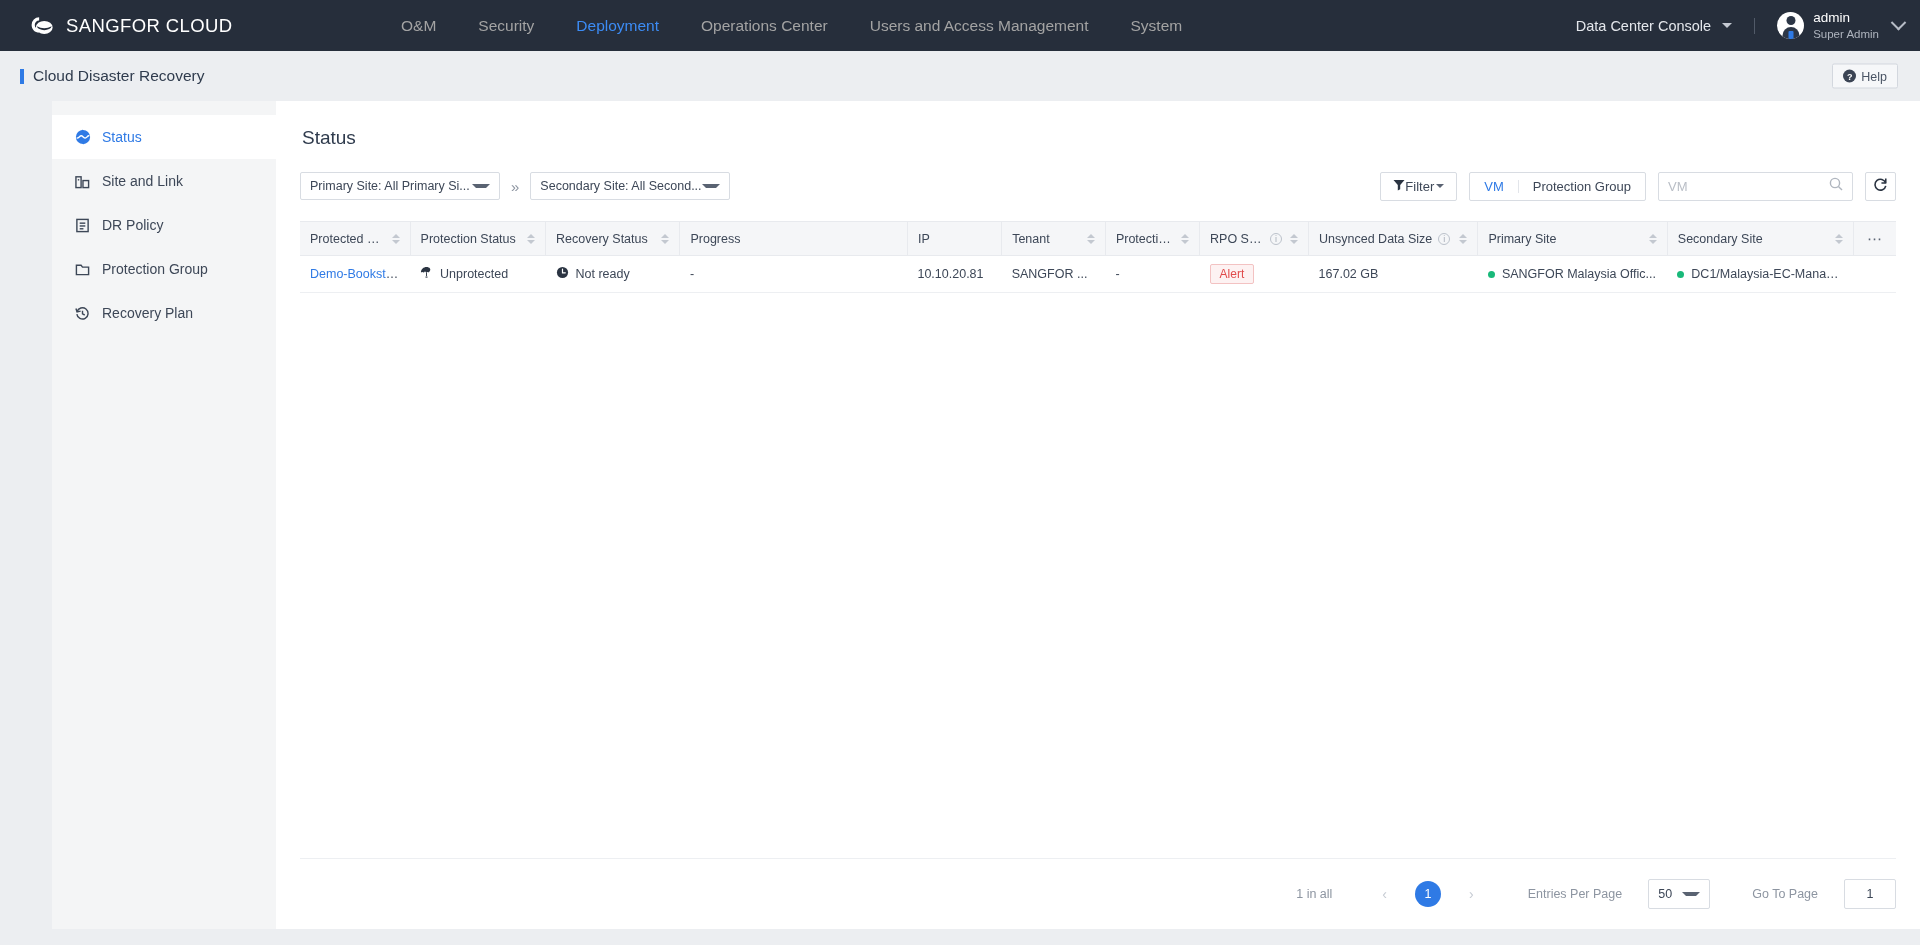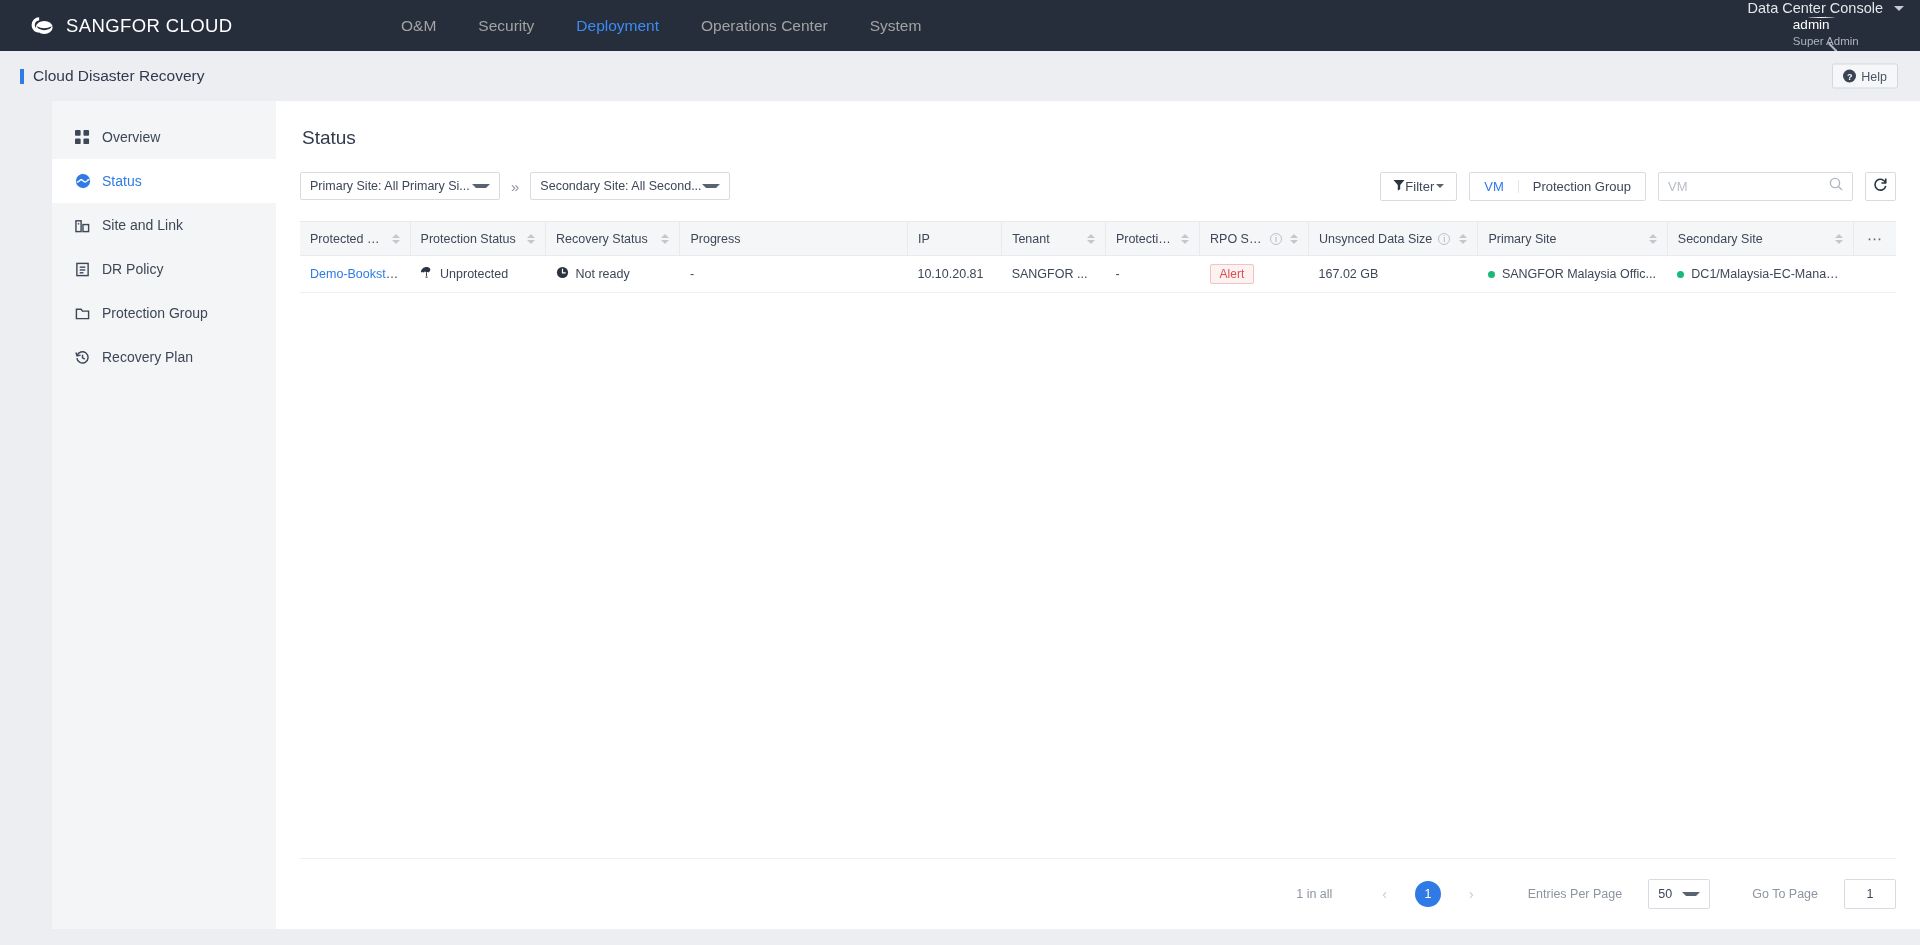--- a/index.html
+++ b/index.html
@@ -24,21 +24,21 @@
     white-space: nowrap;
   }
   .nav-items { display: flex; align-items: center; gap: 0px; }
   .nav-item {
     color: #a3a3a3; font-size: 15.5px; padding: 0 21px; line-height: 51px;
     white-space: nowrap; cursor: pointer;
   }
   .nav-item.active { color: #3c8cf5; }
   .nav-right {
     position: absolute; right: 16px; top: 0; height: 51px;
-    display: flex; align-items: center; flex-direction: column;
+    display: flex; align-items: center;
   }
   .dcc { color: #e4e7ec; font-size: 14.5px; display:flex; align-items:center; cursor:pointer;}
   .caret-dn {
     width: 0; height: 0; margin-left: 11px;
     border-left: 5px solid transparent; border-right: 5px solid transparent;
     border-top: 5px solid #c4c9d2;
   }
   .nav-sep { width: 1px; height: 16px; background: #515a68; margin: 0 22px; }
   .avatar {
     width: 27px; height: 27px; border-radius: 50%;
@@ -225,20 +225,21 @@
       </svg>
     </span>
     <span class="brand-name">SANGFOR CLOUD</span>
   </div>
 
   <div class="nav-items">
     <div class="nav-item">O&amp;M</div>
     <div class="nav-item">Security</div>
     <div class="nav-item active">Deployment</div>
     <div class="nav-item">Operations Center</div>
+    <div class="nav-item">Users and Access Management</div>
     <div class="nav-item">System</div>
   </div>
 
   <div class="nav-right">
     <div class="dcc">
       <span>Data Center Console</span>
       <span class="caret-dn"></span>
     </div>
     <div class="nav-sep"></div>
     <div class="avatar">
@@ -259,31 +260,20 @@
   </div>
   <div class="help-btn">
     <span class="help-icon">?</span>
     <span>Help</span>
   </div>
 </div>
 
 <div class="body-wrap">
 
   <div class="sidebar">
-    <div class="side-item">
-      <span class="side-ico">
-        <svg width="15" height="15" viewBox="0 0 16 16" fill="#3d4757">
-          <rect x="0" y="0" width="6" height="6" rx="1"></rect>
-            <rect x="9" y="0" width="6" height="6" rx="1"></rect>
-          <rect x="0" y="9" width="6" height="6" rx="1"></rect>
-            <rect x="9" y="9" width="6" height="6" rx="1"></rect>
-        </svg>
-      </span>
-      <span>Overview</span>
-    </div>
 
     <div class="side-item active">
       <span class="side-ico">
         <svg width="16" height="16" viewBox="0 0 18 18">
           <circle cx="9" cy="9" r="8" fill="#2f7ae5"></circle>
           <path d="M2.5 10.2c1.8 0 2.7-2.6 4.5-2.6s2.7 2.6 4.5 2.6 2.3-2.6 4-2.6" stroke="#ffffff" stroke-width="1.6" fill="none" stroke-linecap="round"></path>
           <path d="M6.4 2.6 9 .6l.2 3.2z" fill="#2f7ae5"></path>
           <path d="M11.6 15.4 9 17.4l-.2-3.2z" fill="#2f7ae5"></path>
         </svg>
       </span>

